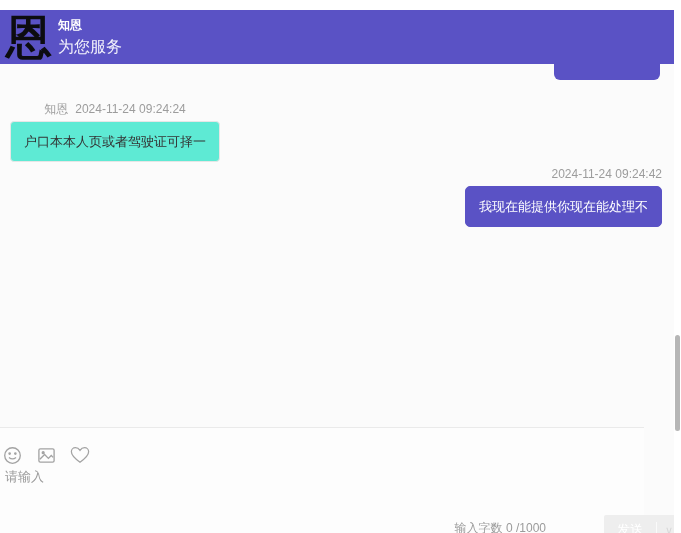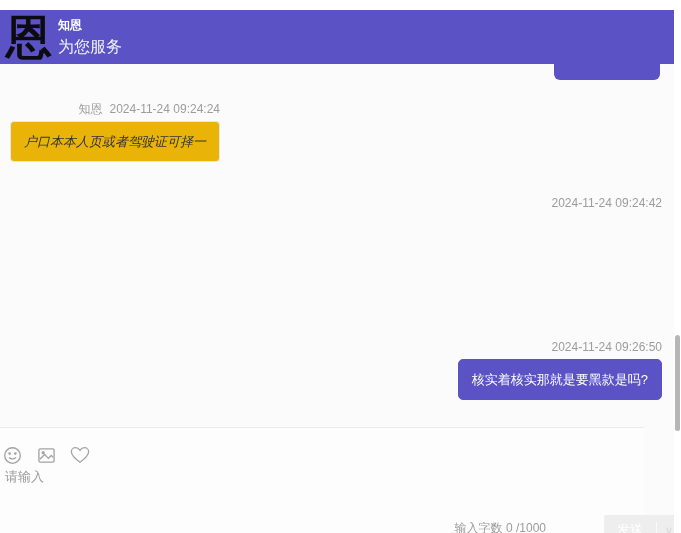--- a/index.html
+++ b/index.html
@@ -21,27 +21,27 @@
   .gutter { position:absolute; right:0; top:0; width:7px; height:533px; background:#ffffff; }
   .thumb { position:absolute; right:1px; top:335px; width:5px; height:96px; background:#b6b6b6; border-radius:3px; }
 
   
   .bubble-cut { position:absolute; left:554px; top:64px; width:106px; height:16px; background:#5a52c5; border-radius:0 0 6px 6px; }
 
   .msg { position:absolute; }
   .msg .meta { font-size:12px; color:#9c9c9c; line-height:14px; }
   .msg .meta .sender { margin-right:7px; }
   .msg .bubble { display:inline-block; margin-top:5px; padding:12px 13px; font-size:13px; line-height:15px; border-radius:4px; }
-  .msg.left { left:10px; text-align:right; }
-  .msg.left .bubble { background:#eab308; border:1px solid #e6e6e6; color:#333333;font-style:italic; }
+  .msg.left { left:10px; text-align:center; }
+  .msg.left .bubble { background:#5eead4; border:1px solid #e6e6e6; color:#333333; }
   .msg.right { right:19px; text-align:right; }
   .msg.right .bubble { background:#5a52c5; border:1px solid #5a52c5; color:#ffffff; border-radius:5px; }
 
   .m1 { top:102px; }
-  .m2 { top:196px; }
+  .m2 { top:167px; }
   .m3 { top:260px; }
   .m4 { top:340px; }
 
   
   .footer { position:absolute; left:0; top:427px; width:644px; height:106px; background:#fdfdfd; border-top:1px solid #eaeaea; }
   .toolbar { position:absolute; left:2px; top:17px; display:flex; gap:14px; align-items:center; }
   .tool { width:20px; height:20px; display:flex; align-items:center; justify-content:center; cursor:pointer; background:none; border:none; padding:0; }
   .tool svg { stroke:#a3a3a3; fill:none; stroke-width:1.4; }
 
   .input { position:absolute; left:5px; top:40px; width:400px; height:38px; border:none; outline:none; background:transparent; resize:none; font-family:"Liberation Sans","DejaVu Sans",sans-serif; font-size:13px; color:#333; }
@@ -74,31 +74,26 @@
     <div class="meta">
       <span class="sender">知恩</span><span>2024-11-24 09:24:24</span>
     </div>
     <div class="bubble">户口本本人页或者驾驶证可择一</div>
   </div>
 
   <div class="msg right m2">
     <div class="meta">
       <span>2024-11-24 09:24:42</span>
     </div>
+    <div class="bubble">我现在能提供你现在能处理不</div>
   </div>
 
   <div class="msg left m3">
   </div>
 
-  <div class="msg right m4">
-    <div class="meta">
-      <span>2024-11-24 09:26:50</span>
-    </div>
-    <div class="bubble">核实着核实那就是要黑款是吗?</div>
-  </div>
 
   <div class="footer">
     <div class="toolbar">
       <button class="tool">
         <svg width="19" height="19" viewBox="0 0 20 20">
           <circle cx="10" cy="10" r="8.2"></circle>
           <circle cx="7" cy="8" r="0.7" fill="#a3a3a3"></circle>
           <circle cx="13" cy="8" r="0.7" fill="#a3a3a3"></circle>
           <path d="M6.3 12 Q10 15.2 13.7 12"></path>
         </svg>

